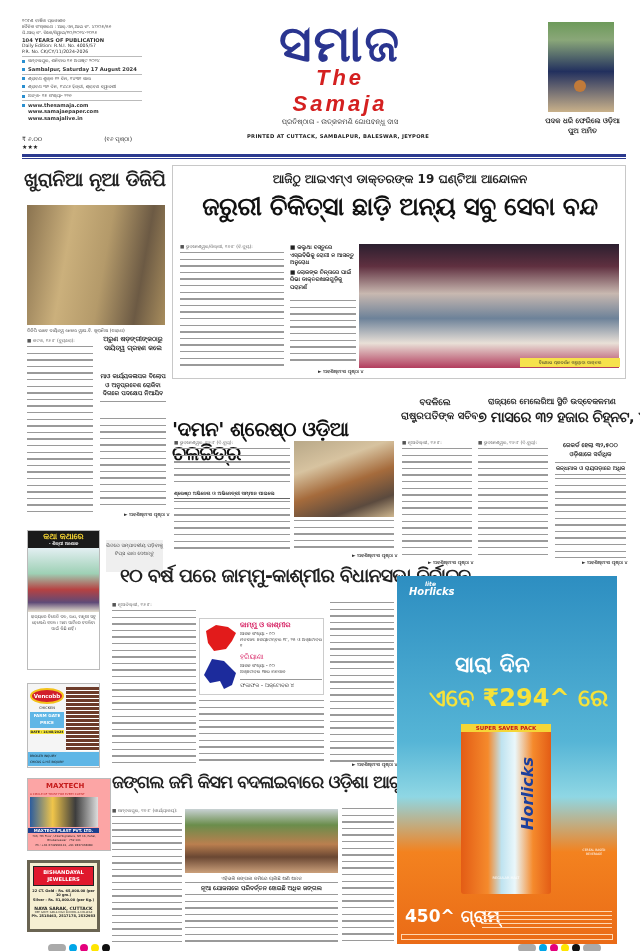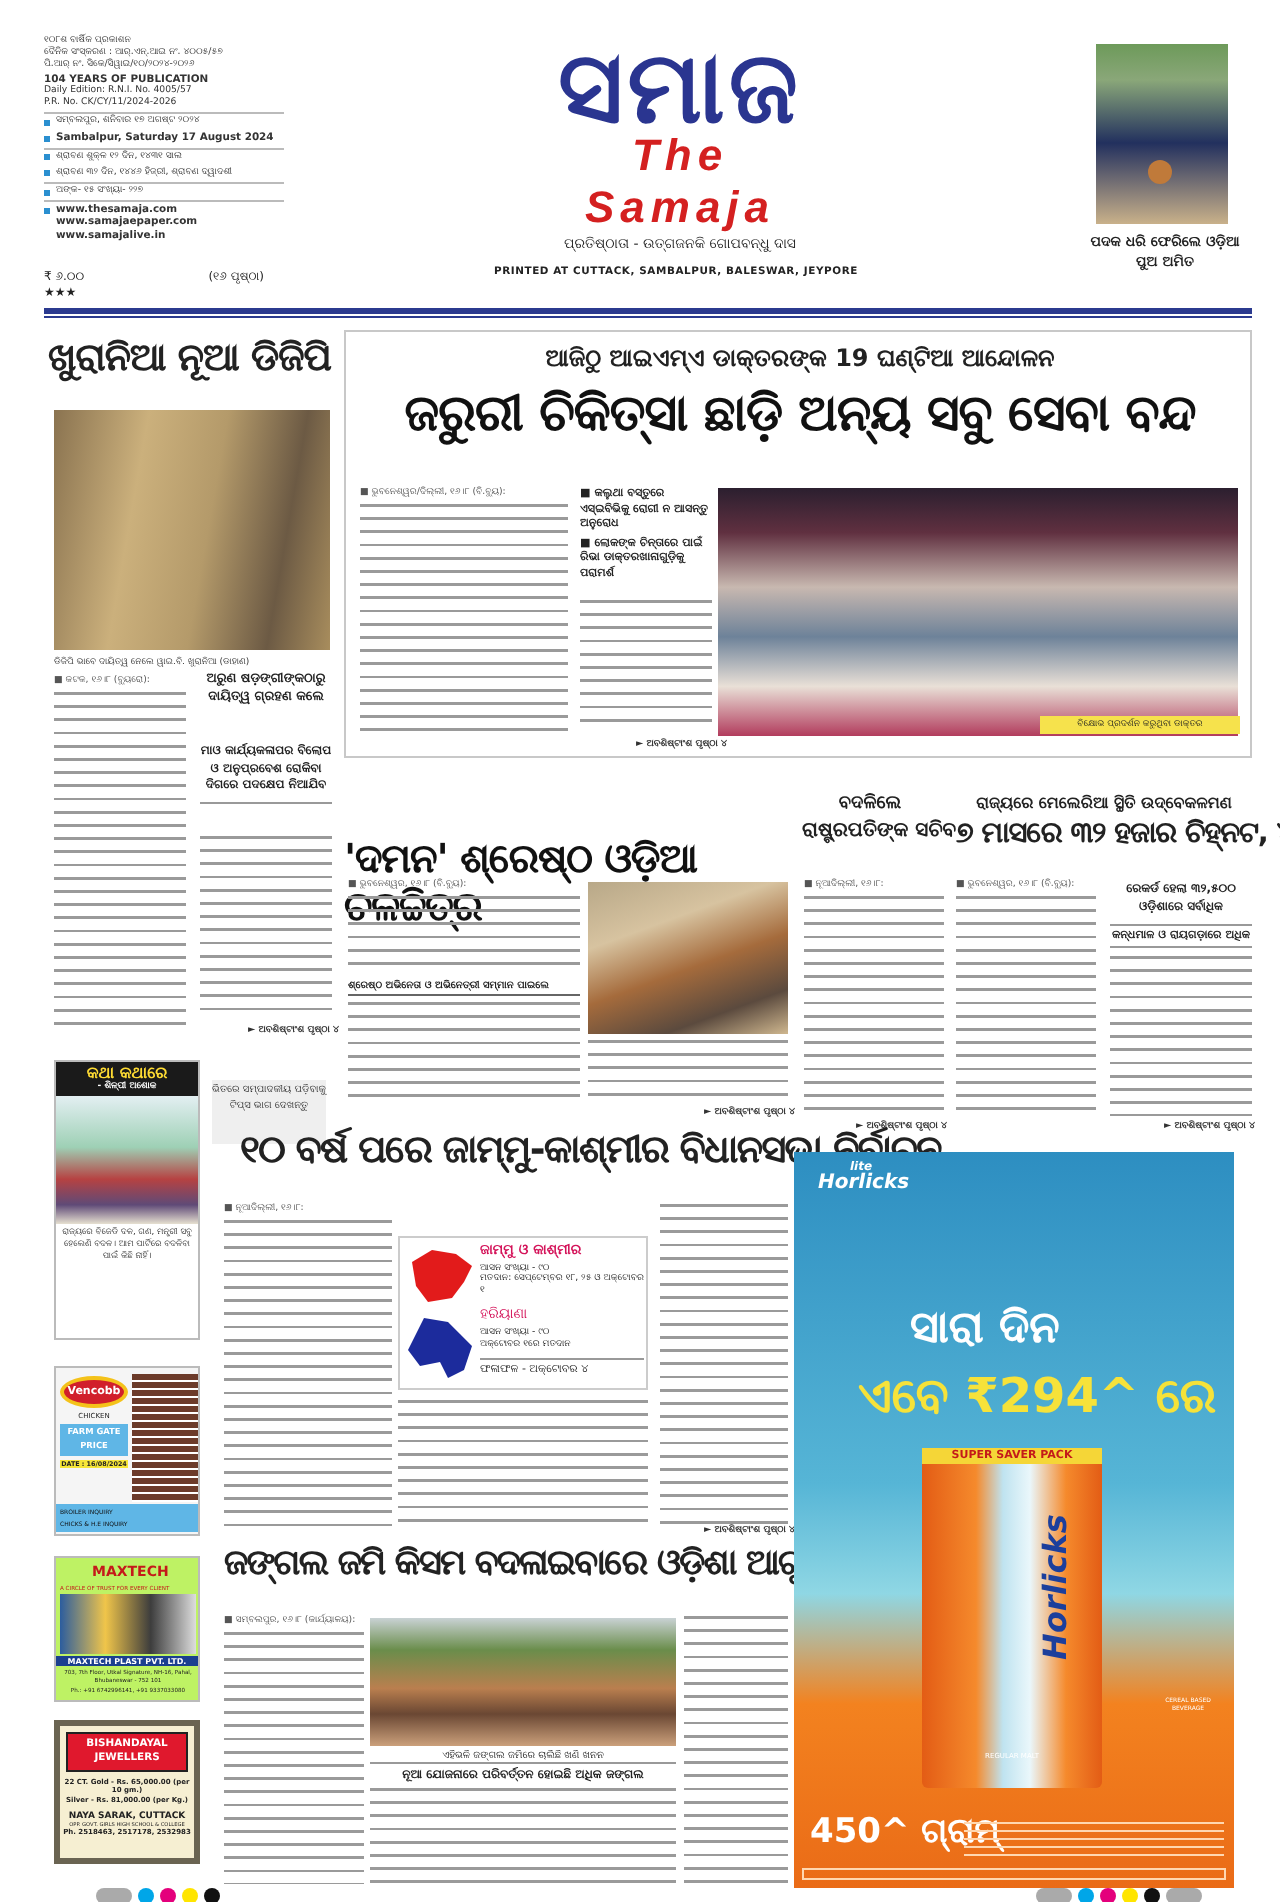--- a/index.html
+++ b/index.html
@@ -33,21 +33,21 @@
 .crowd-cap{left:520px;top:358px;width:100px;height:9px;background:#f6e24c;font-size:4.5px;text-align:center;line-height:9px}
 .bullets{left:290px;top:244px;width:66px;font-size:5.6px;font-weight:bold;line-height:7.5px}
 .h2{font-size:20px;font-weight:bold;color:#111;letter-spacing:-.6px}
 .damana-photo{left:294px;top:441px;width:100px;height:76px;background:linear-gradient(160deg,#b8a888 0%,#d7c3a0 30%,#a56b3c 55%,#5b4a3e 80%,#cfb78f 100%)}
 .sidebox{left:106px;top:540px;width:57px;height:32px;background:#efefef;font-size:5px;line-height:7.5px;text-align:center;color:#333;padding-top:2px}
 .cartoon{left:27px;top:530px;width:73px;height:140px;border:1px solid #bbb}
 .cartoon .title{background:#1a1a1a;color:#ffdc33;font-size:8px;font-weight:bold;text-align:center;padding:1px 0;height:17px}
 .cartoon .pic{height:64px;background:linear-gradient(180deg,#e3eff2 0%,#9ed0b5 40%,#b64242 65%,#5f4a77 85%,#e6e0d0 100%)}
 .cartoon .cap{font-size:4.3px;line-height:6.2px;text-align:center;padding:2px;color:#333}
 .ad-venc{left:27px;top:683px;width:73px;height:85px;border:1px solid #bbb;background:#f5f5f5}
-.ad-maxtech{left:27px;top:778px;width:73px;height:73px;border:1px solid #bbb;background:#bef264}
+.ad-maxtech{left:27px;top:778px;width:84px;height:73px;border:1px solid #bbb;background:#fca5a5}
 .ad-bish{left:27px;top:860px;width:73px;height:72px;border:3px solid #6a6452;background:#f6efd2}
 .jk-head{left:120px;top:564px;width:265px;font-size:19px;font-weight:bold;letter-spacing:-.8px;white-space:nowrap}
 .jk-box{left:199px;top:618px;width:125px;height:77px;border:1px solid #ccc;background:#fff}
 .forest-head{left:112px;top:772px;width:282px;font-size:17.5px;font-weight:bold;letter-spacing:-.9px;white-space:nowrap}
 .forest-photo{left:185px;top:809px;width:153px;height:64px;background:linear-gradient(180deg,#c9d2d4 0%,#6a8d4b 25%,#ba7f4f 55%,#6a4733 75%,#cba07b 100%)}
 .horlicks{left:397px;top:576px;width:220px;height:368px;background:linear-gradient(180deg,#2d8ec1 0%,#56b5d6 45%,#8fd7e4 60%,#f3821f 75%,#ea6b17 100%);overflow:hidden}
 .reg-dots{top:944px;display:flex;gap:3px;align-items:center}
 .reg-dots span{width:8px;height:8px;border-radius:50%;display:inline-block}
 .reg-oval{width:18px!important;border-radius:5px!important;background:#aaa}
 .cont{font-size:4.7px;font-weight:bold;color:#333}
@@ -91,21 +91,21 @@
 </div>
 <div class="abs price-row">
   <span>₹ ୬.୦୦</span>
   <span>(୧୬ ପୃଷ୍ଠା)</span>
 </div>
 <div class="abs stars">★★★</div>
 
 <div class="abs logo">
   <div class="odia">ସମାଜ</div>
   <div class="eng">The Samaja</div>
-  <div class="tag">ପ୍ରତିଷ୍ଠାତା - ଉତ୍ଗଜନକି ଗୋପବନ୍ଧୁ ଦାସ</div>
+  <div class="tag">ପ୍ରତିଷ୍ଠାତା - ଉତ୍କଳମଣି ଗୋପବନ୍ଧୁ ଦାସ</div>
 </div>
 <div class="abs printed">PRINTED AT CUTTACK, SAMBALPUR, BALESWAR, JEYPORE</div>
 
 <div class="abs topphoto">
   <div style="position:absolute;left:26px;top:58px;width:12px;height:12px;border-radius:50%;background:#c07a3a"></div>
 </div>
 <div class="abs topcap">ପଦକ ଧରି ଫେରିଲେ ଓଡ଼ିଆ ପୁଅ ଅମିତ</div>
 
 <div class="abs rule-thick"></div>
 <div class="abs rule-thin"></div>

